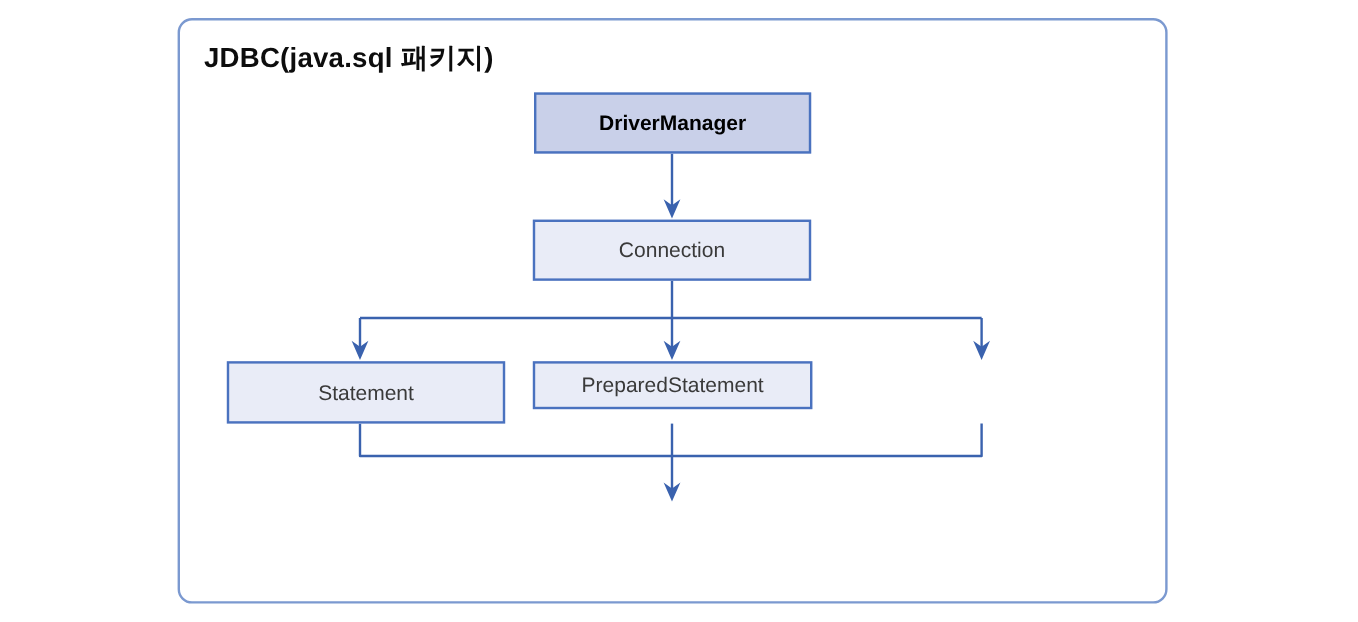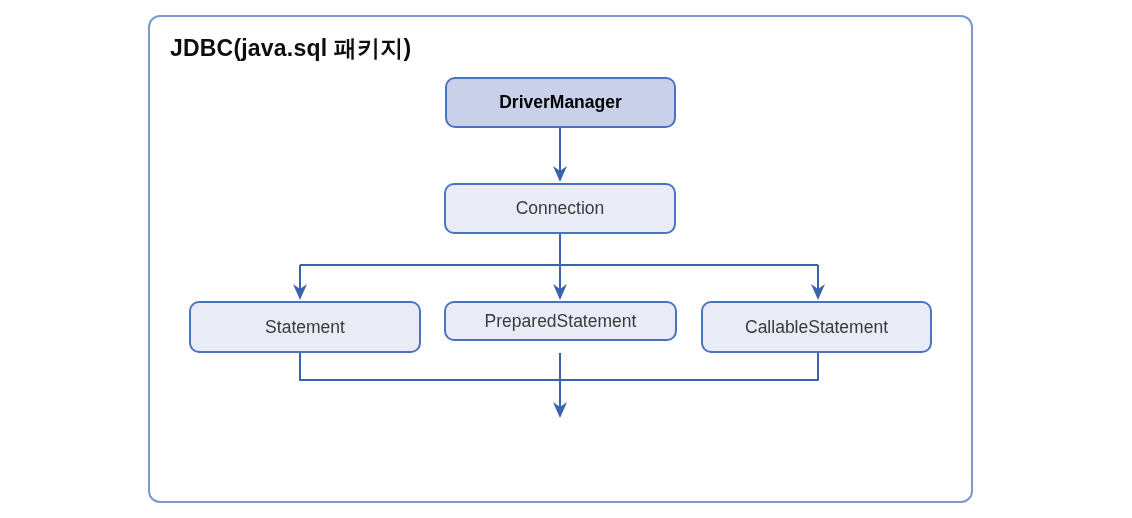--- a/index.html
+++ b/index.html
@@ -34,21 +34,21 @@
     top: 33px;
     font-size: 23px;
     font-weight: bold;
     color: #0d0d0d;
     letter-spacing: 0.2px;
   }
   .node {
     position: absolute;
     box-sizing: border-box;
     border: 2px solid var(--node-border, #4a72bf);
-    border-radius: 10px;
+    border-radius: 0;
     background: var(--node-fill, #e9ecf7);
     color: #3a3a3a;
     font-size: 17.5px;
     display: flex;
     align-items: center;
     justify-content: center;
     text-align: left;
   }
   .node.emphasis {
     background: var(--emphasis-fill, #c9d0e9);
@@ -114,16 +114,15 @@
   </svg>
 
   <div class="node emphasis" id="node-driver-manager">DriverManager</div>
 
   <div class="node" id="node-connection">Connection</div>
 
   <div class="node" id="node-statement">Statement</div>
 
   <div class="node" id="node-prepared-statement">PreparedStatement</div>
 
-  <div class="node" id="node-callable-statement">CallableStatement</div>
 
 
 </div>
 
 </body></html>

